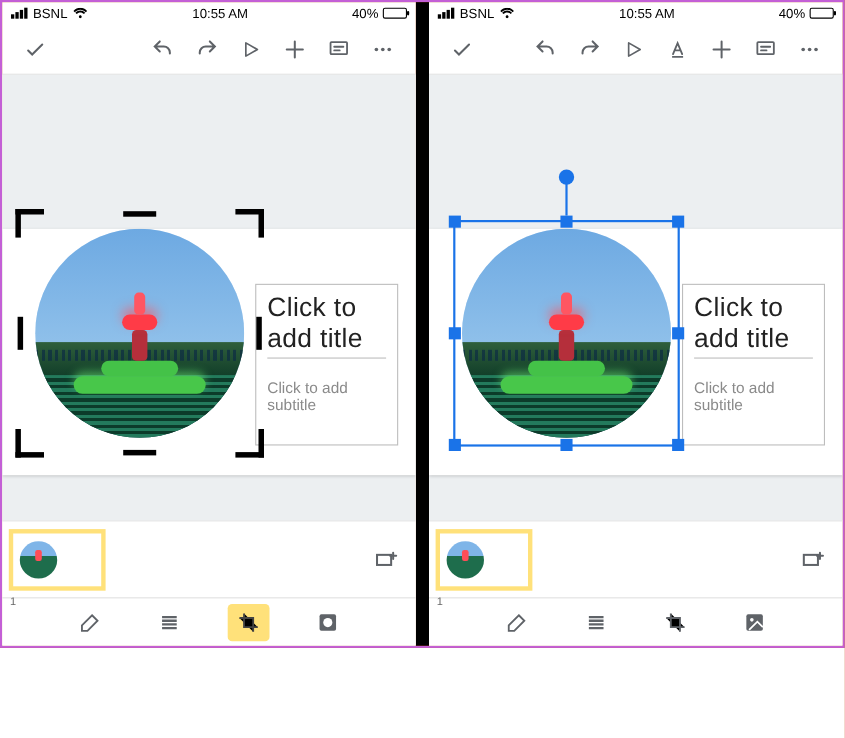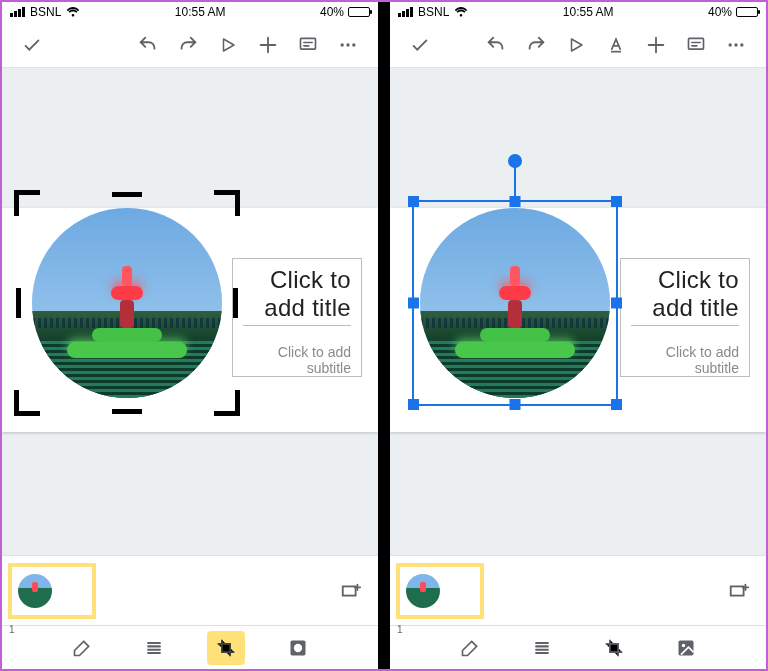--- a/index.html
+++ b/index.html
@@ -5,26 +5,25 @@
   * { box-sizing: border-box; margin: 0; padding: 0; }
   body {
     background: #fff;
     font-family: -apple-system, Helvetica, Arial, sans-serif;
     width: 768px;
     height: 671px;
     overflow: hidden;
   }
   .wrap {
     width: 768px;
-    height: 671px;
+    height: 589px;
     border: 2px solid #c35fd6;
     display: flex;
     position: relative;
     background: #c2410c;
-    text-align: right;
   }
   .divider {
     width: 12px;
     background: #000;
     flex: 0 0 12px;
   }
   .pane {
     flex: 1 1 0;
     position: relative;
     display: flex;
@@ -92,21 +91,21 @@
     height: 224px;
     background: #fff;
     box-shadow: 0 1px 3px rgba(0,0,0,0.2);
   }
   .title-block {
     position: absolute;
     left: 230px; right: 16px;
     top: 50px;
     border: 0;
   }
-  .title-outline { border:1px solid #bdbdbd; padding: 7px 10px 0 10px;}
+  .title-outline { border:1px solid #bdbdbd; padding: 7px 10px 28px 10px;}
   .title-main { font-size: 24px; color: #222; border-bottom:1px solid #bdbdbd; padding-bottom: 3px; font-weight: 400; letter-spacing: 0.3px;}
   .title-sub { font-size: 14px; color: #8a8a8a; margin-top: 18px; }
 
   
   .img-wrap {
     position: absolute;
     top: 130px;
     left: 20px;
     width: 210px;
     height: 210px;

